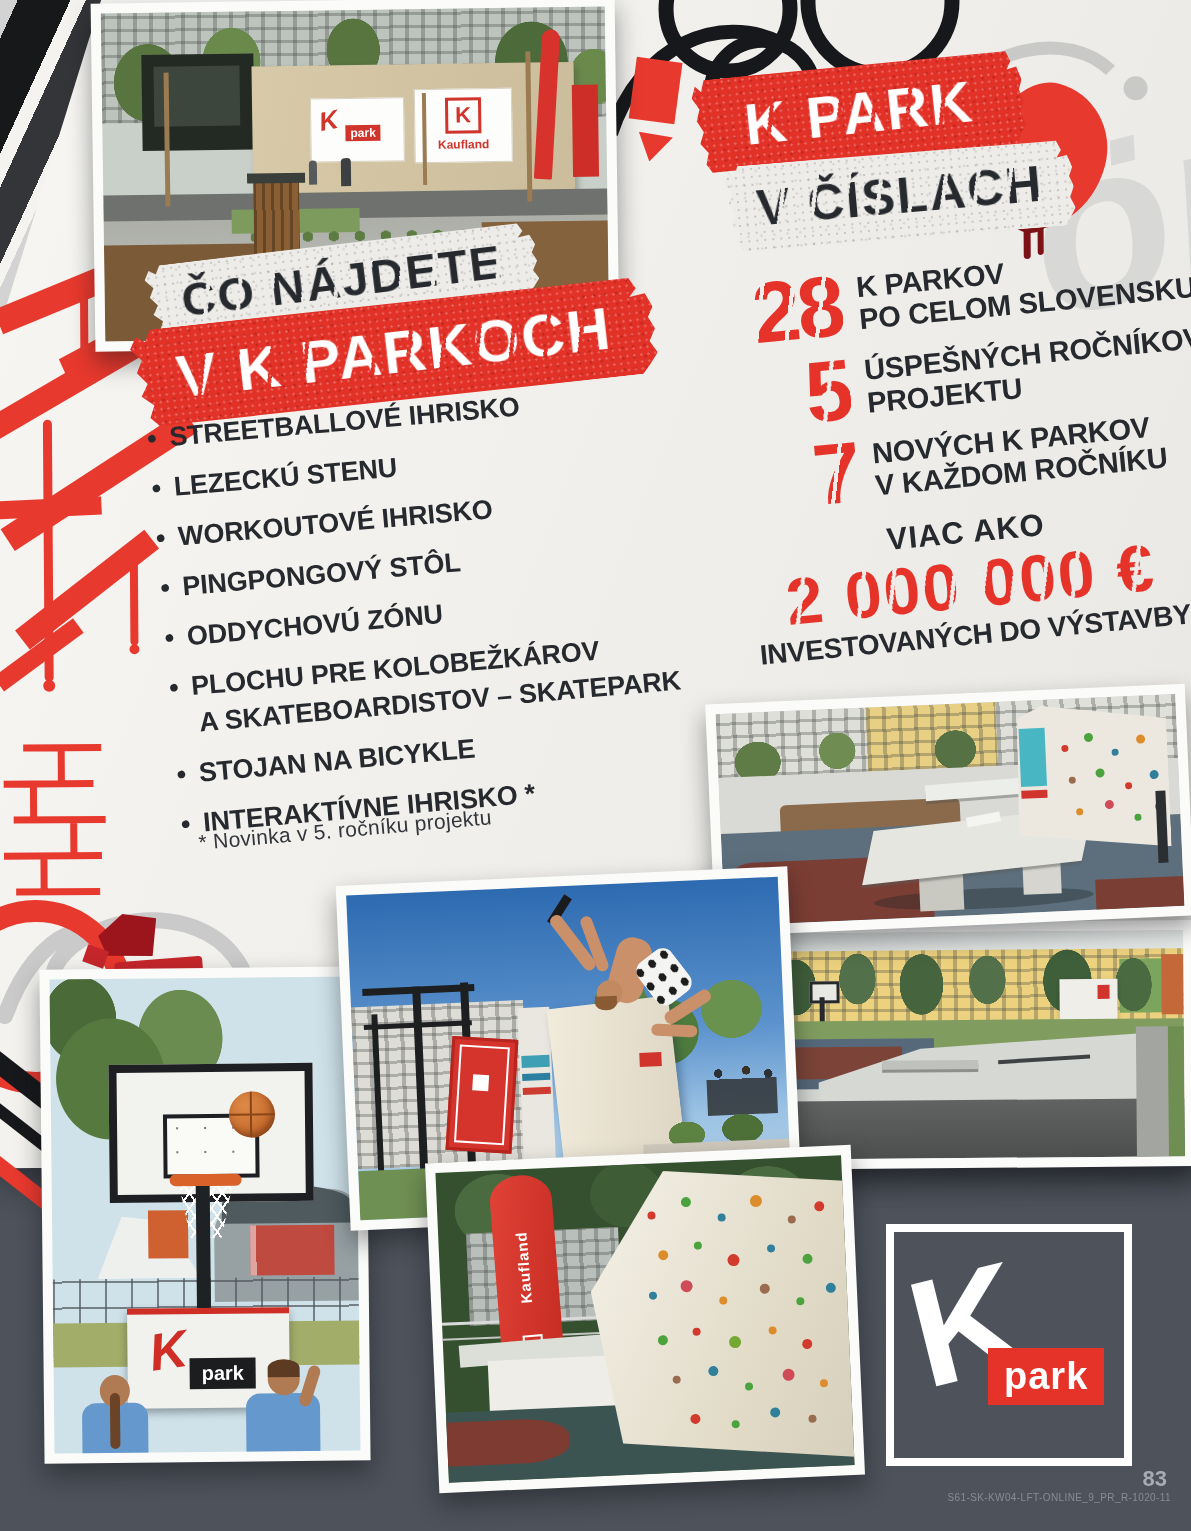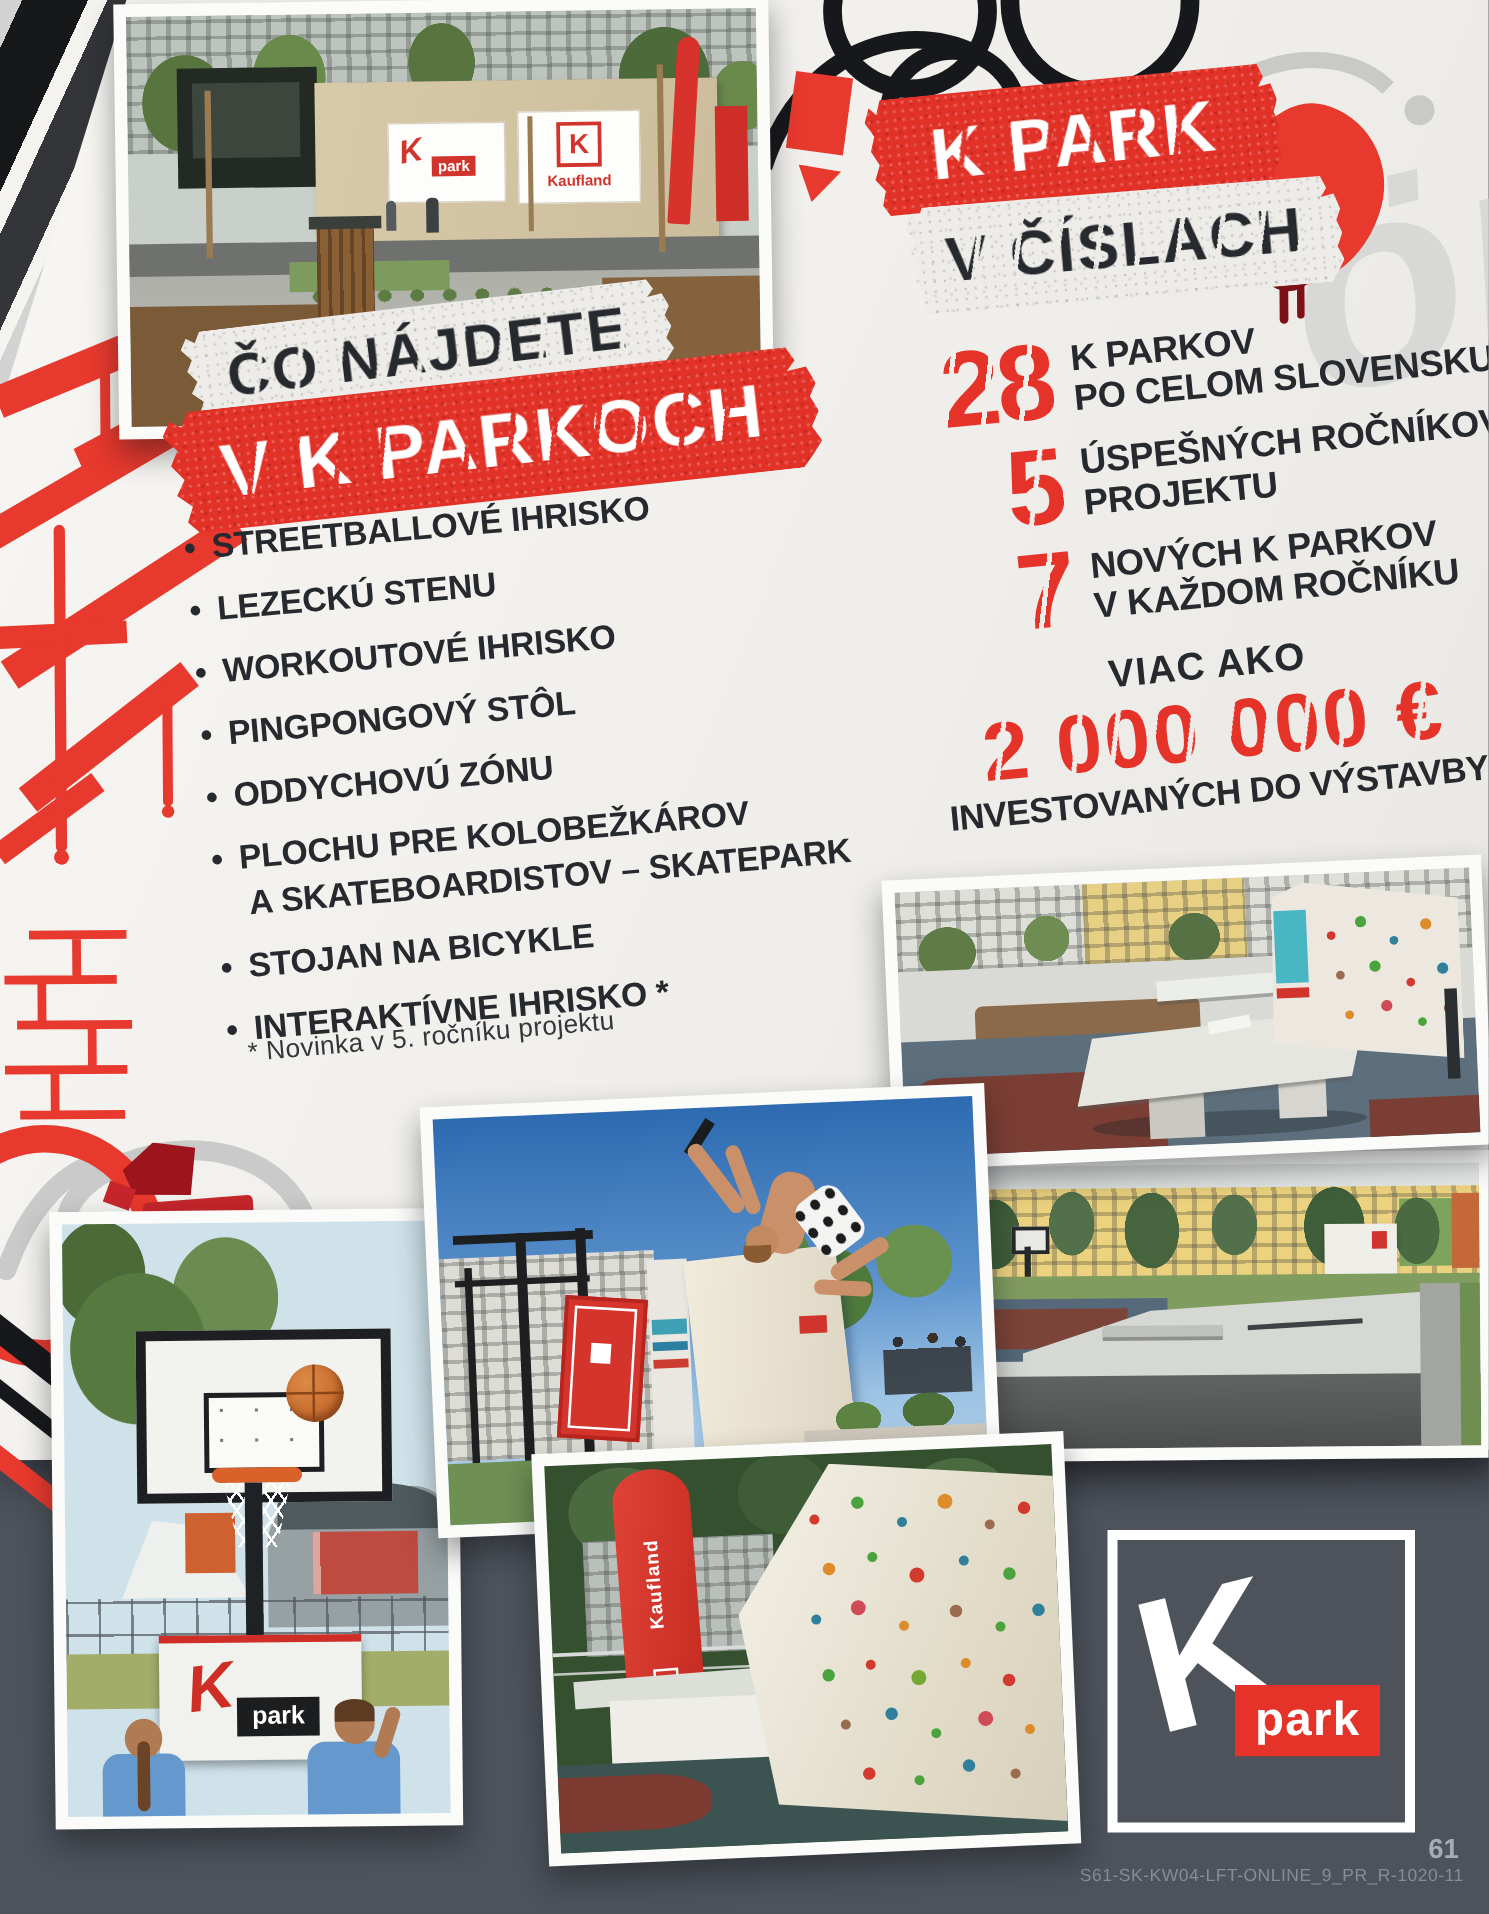--- a/index.html
+++ b/index.html
@@ -34,21 +34,21 @@
   .snum{width:104px;text-align:right;font-size:86px;font-weight:700;line-height:.82;letter-spacing:-3px;}
   .slines{margin-left:16px;font-size:29px;font-weight:700;color:#26292e;line-height:1.12;letter-spacing:-0.3px;white-space:nowrap;}
   #invest{position:absolute;left:742px;top:536px;width:446px;text-align:center;transform:rotate(-5.5deg);transform-origin:0 0;z-index:9;}
   .viac{font-size:31px;font-weight:700;color:#26292e;letter-spacing:1px;}
   .amount{font-size:66px;font-weight:700;letter-spacing:2px;line-height:1.05;white-space:nowrap;}
   .invested{font-size:28px;font-weight:700;color:#26292e;letter-spacing:-0.4px;white-space:nowrap;}
   #logo{position:absolute;left:886px;top:1224px;width:230px;height:226px;border:8px solid #ffffff;background:#4d525b;z-index:3;}
   #logo .k{position:absolute;left:18px;top:16px;font-size:152px;font-weight:700;color:#fff;transform:rotate(-14deg);line-height:1;}
   #logo .park{position:absolute;left:94px;top:116px;background:#e6332a;color:#fff;font-size:38px;font-weight:700;padding:7px 16px;letter-spacing:1px;}
   #pagenum{position:absolute;right:24px;top:1466px;font-size:22px;font-weight:700;color:#a6acb4;z-index:3;}
-  #code{position:absolute;right:20px;top:1492px;font-size:14px;color:#868d97;letter-spacing:.4px;z-index:3;}
+  #code{position:absolute;right:20px;top:1492px;font-size:10px;color:#868d97;letter-spacing:.4px;z-index:3;}
 </style>
 </head>
 <body>
 
 <div id="canvas">
 
   <div id="page">
     <div class="o" style="left:0;top:0;width:112px;height:430px;clip-path:polygon(0 0,100% 0,0 82%);
          background:repeating-linear-gradient(115deg,#d2d3d2 0 26px,#17181a 26px 74px,#f4f3f0 74px 88px,#333538 88px 120px,#f4f3f0 120px 130px);"></div>
 
@@ -373,16 +373,16 @@
   <div id="invest">
     <div class="viac">VIAC AKO</div>
     <div class="amount st st-r">2 000 000 €</div>
     <div class="invested">INVESTOVANÝCH DO VÝSTAVBY</div>
   </div>
 
   <div id="logo">
     <div class="k">K</div>
     <div class="park">park</div>
   </div>
-  <div id="pagenum">61</div>
+  <div id="pagenum">83</div>
   <div id="code">S61-SK-KW04-LFT-ONLINE_9_PR_R-1020-11</div>
 
 </div>
 
 </body></html>

